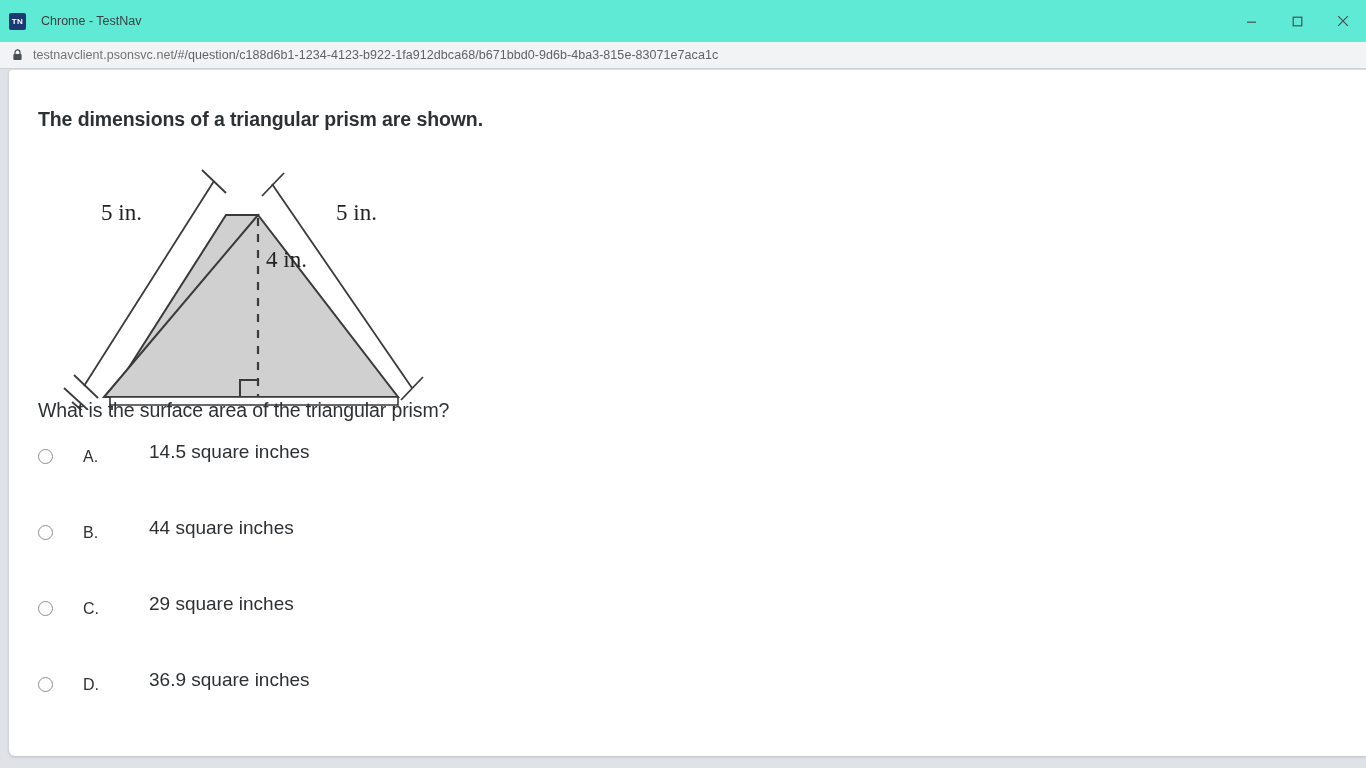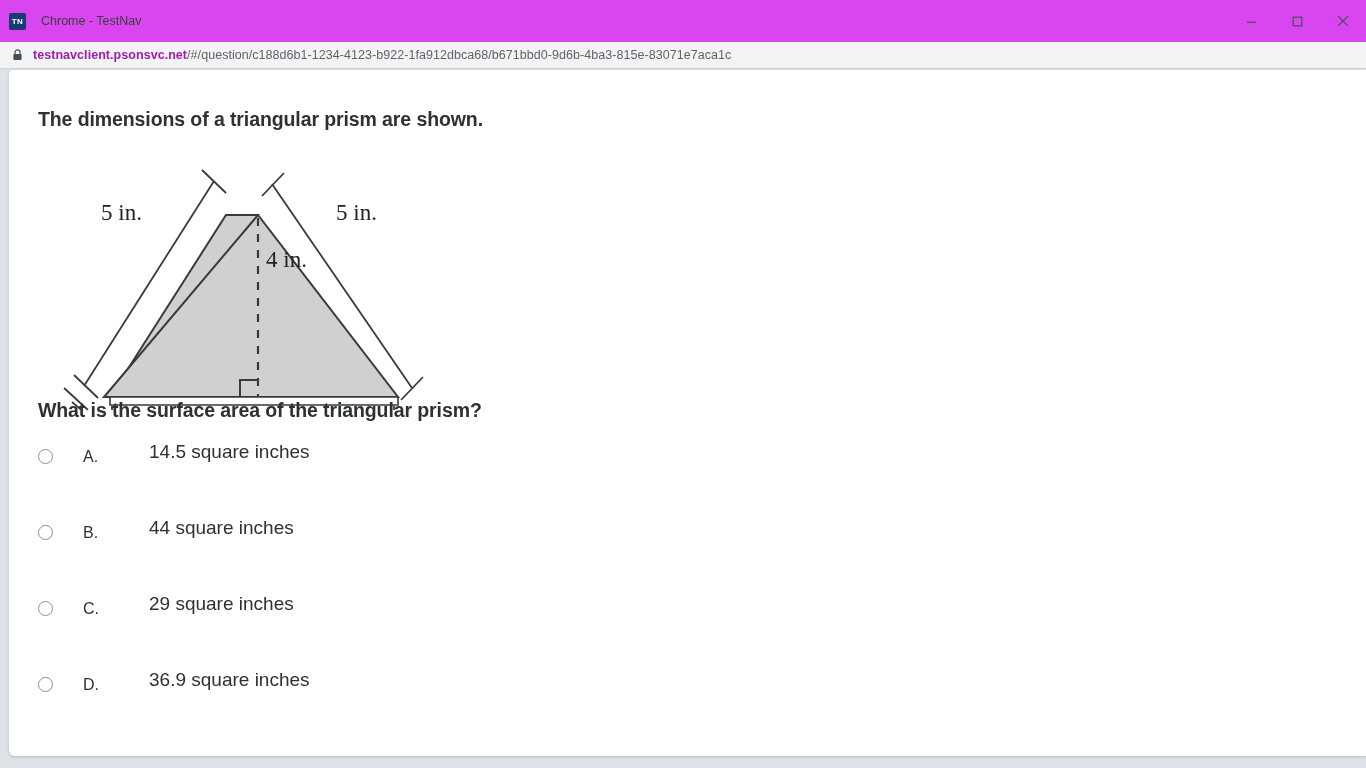--- a/index.html
+++ b/index.html
@@ -18,21 +18,21 @@
     height: 768px;
     background: #dfe3e8;
   }
 
   
   .titlebar {
     position: absolute;
     left: 0; top: 0;
     width: 1366px;
     height: 42px;
-    background: #d946ef;
+    background: #5eead4;
     display: flex;
     align-items: center;
   }
   .tab-favicon {
     width: 17px; height: 17px;
     margin-left: 9px;
     background: #1b3a73;
     border-radius: 2px;
     color: #fff;
     font-size: 8px;
@@ -86,22 +86,22 @@
     justify-content: center;
   }
   .url-text {
     margin-left: 10px;
     font-size: 12.5px;
     color: #5f6368;
     white-space: nowrap;
     letter-spacing: 0.05px;
   }
   .url-host {
-    color: #a21caf;
-    font-weight: 700;
+    color: #737373;
+    font-weight: 400;
   }
 
   
   .content-card {
     position: absolute;
     left: 9px;
     top: 70px;
     width: 1357px;
     height: 686px;
     background: #ffffff;
@@ -128,21 +128,21 @@
     top: 40px;
     width: 420px;
     height: 300px;
   }
 
   .question {
     position: absolute;
     left: 29px;
     top: 329px;
     font-size: 19.5px;
-    font-weight: bold;
+    font-weight: normal;
     color: #2d3134;
     letter-spacing: -0.1px;
   }
 
   .options {
     position: absolute;
     left: 29px;
     top: 371px;
     width: 900px;
   }

